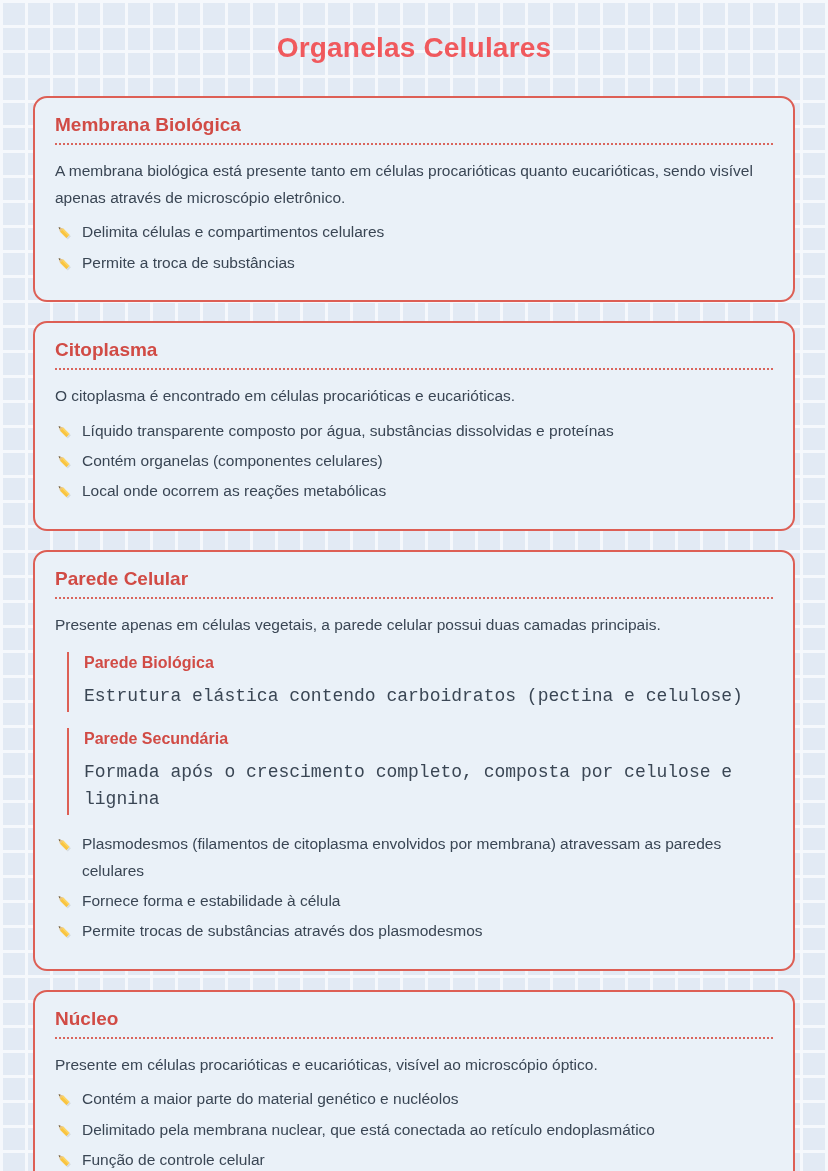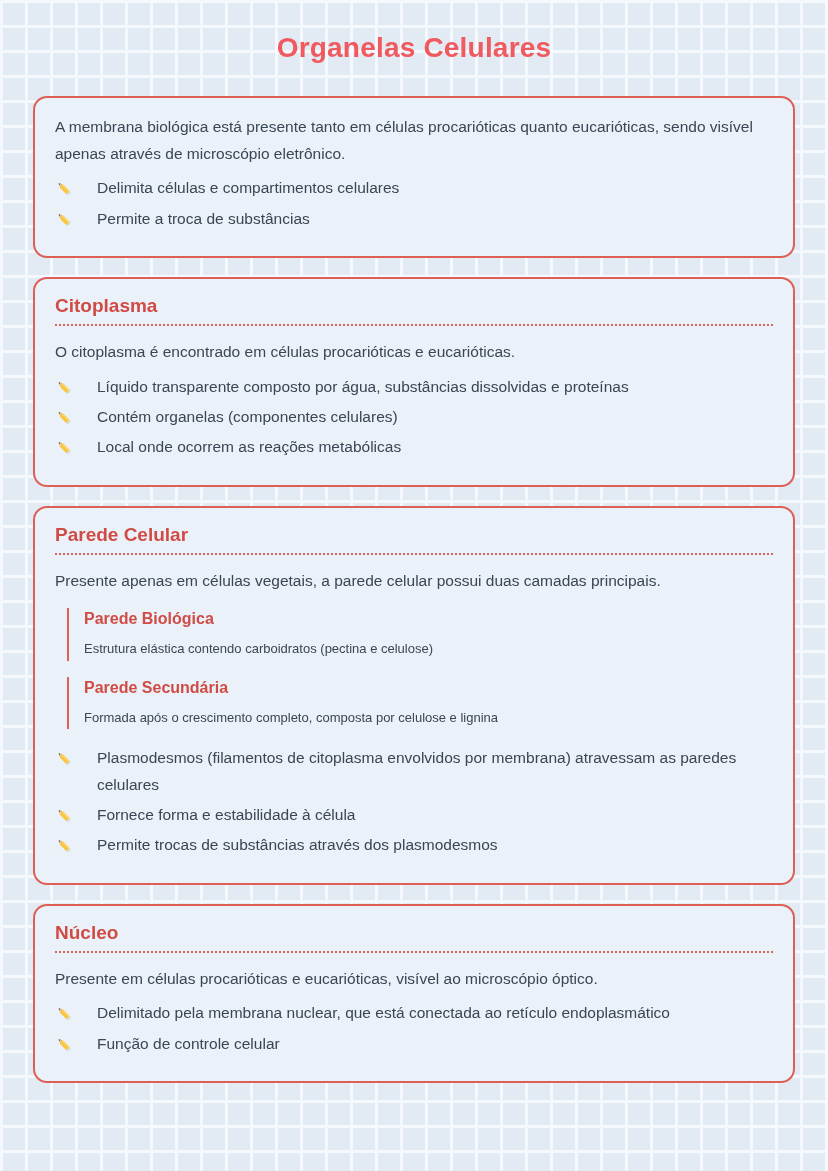--- a/index.html
+++ b/index.html
@@ -65,33 +65,34 @@
   }
 
   .sub-title {
     font-size: 16px;
     font-weight: bold;
     color: #d14b45;
     margin-bottom: 11px;
   }
 
   .sub-text {
-    font-size: 13px;
+    font-size: 18px;
     line-height: 1.5;
+    font-family: Liberation Mono, monospace;
   }
 
   .bullets {
     list-style: none;
     margin-top: 4px;
   }
 
   .bullet-item {
     display: flex;
     align-items: flex-start;
-    gap: 23px;
+    gap: 8px;
     font-size: 15.5px;
     line-height: 1.7;
     margin: 4px 0;
   }
 
   .bullet-icon {
     flex: 0 0 auto;
     width: 19px;
     height: 19px;
     margin-top: 4px;
@@ -100,20 +101,21 @@
   .bullet-text { flex: 1; }
 </style>
 </head>
 <body>
 
 <main class="page">
   <h1 class="page-title">Organelas Celulares</h1>
 
   <div id="cards-host">
   <section class="card">
+    <h2 class="card-title">Membrana Biológica</h2>
     <p class="card-desc">A membrana biológica está presente tanto em células procarióticas quanto eucarióticas, sendo visível apenas através de microscópio eletrônico.</p>
     <div class="subsections"></div>
     <ul class="bullets">
   <li class="bullet-item">
     <svg class="bullet-icon" viewBox="0 0 24 24" aria-hidden="true">
       <g transform="rotate(45 12 12)">
         <polygon points="2,12.5 7.2,9.7 7.2,15.3" fill="#e7c07c"></polygon>
         <polygon points="2,12.5 4.3,11.26 4.3,13.74" fill="#5b5347"></polygon>
         <rect x="7.2" y="9.7" width="11.6" height="5.6" fill="#f9c440"></rect>
         <rect x="7.2" y="9.7" width="11.6" height="2" fill="#fcd564"></rect>
@@ -238,20 +240,32 @@
     <span class="bullet-text">Permite trocas de substâncias através dos plasmodesmos</span>
   </li>
 </ul>
   </section>
 
   <section class="card">
     <h2 class="card-title">Núcleo</h2>
     <p class="card-desc">Presente em células procarióticas e eucarióticas, visível ao microscópio óptico.</p>
     <div class="subsections"></div>
     <ul class="bullets">
+  <li class="bullet-item">
+    <svg class="bullet-icon" viewBox="0 0 24 24" aria-hidden="true">
+      <g transform="rotate(45 12 12)">
+        <polygon points="2,12.5 7.2,9.7 7.2,15.3" fill="#e7c07c"></polygon>
+        <polygon points="2,12.5 4.3,11.26 4.3,13.74" fill="#5b5347"></polygon>
+        <rect x="7.2" y="9.7" width="11.6" height="5.6" fill="#f9c440"></rect>
+        <rect x="7.2" y="9.7" width="11.6" height="2" fill="#fcd564"></rect>
+        <rect x="18.8" y="9.7" width="2.4" height="5.6" fill="#d4dbe2"></rect>
+      </g>
+    </svg>
+    <span class="bullet-text">Contém a maior parte do material genético e nucléolos</span>
+  </li>
 
   <li class="bullet-item">
     <svg class="bullet-icon" viewBox="0 0 24 24" aria-hidden="true">
       <g transform="rotate(45 12 12)">
         <polygon points="2,12.5 7.2,9.7 7.2,15.3" fill="#e7c07c"></polygon>
         <polygon points="2,12.5 4.3,11.26 4.3,13.74" fill="#5b5347"></polygon>
         <rect x="7.2" y="9.7" width="11.6" height="5.6" fill="#f9c440"></rect>
         <rect x="7.2" y="9.7" width="11.6" height="2" fill="#fcd564"></rect>
         <rect x="18.8" y="9.7" width="2.4" height="5.6" fill="#d4dbe2"></rect>
       </g>

